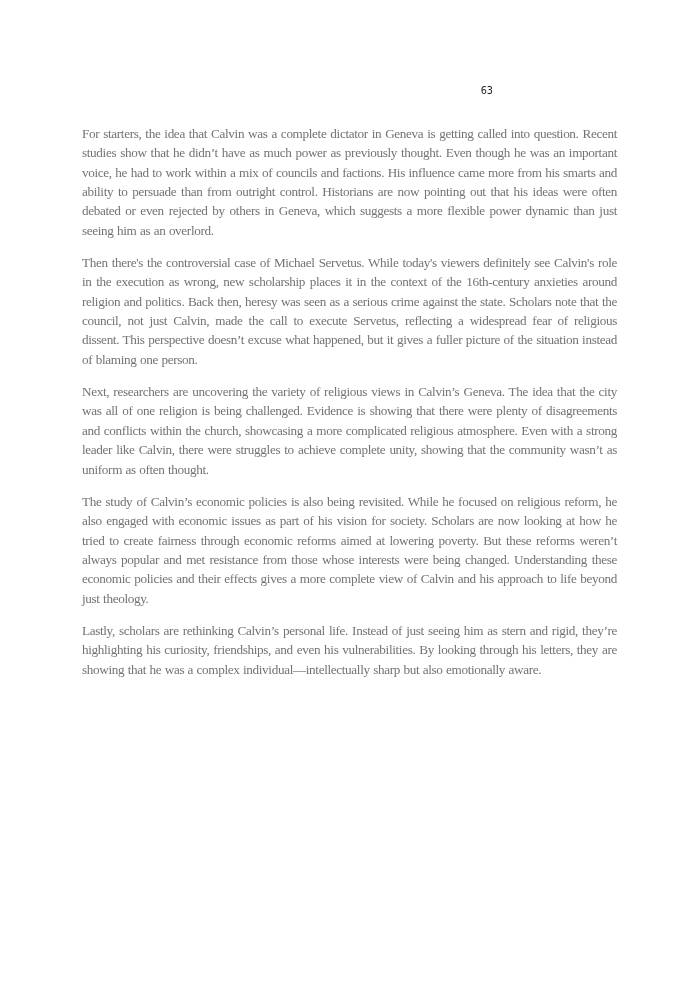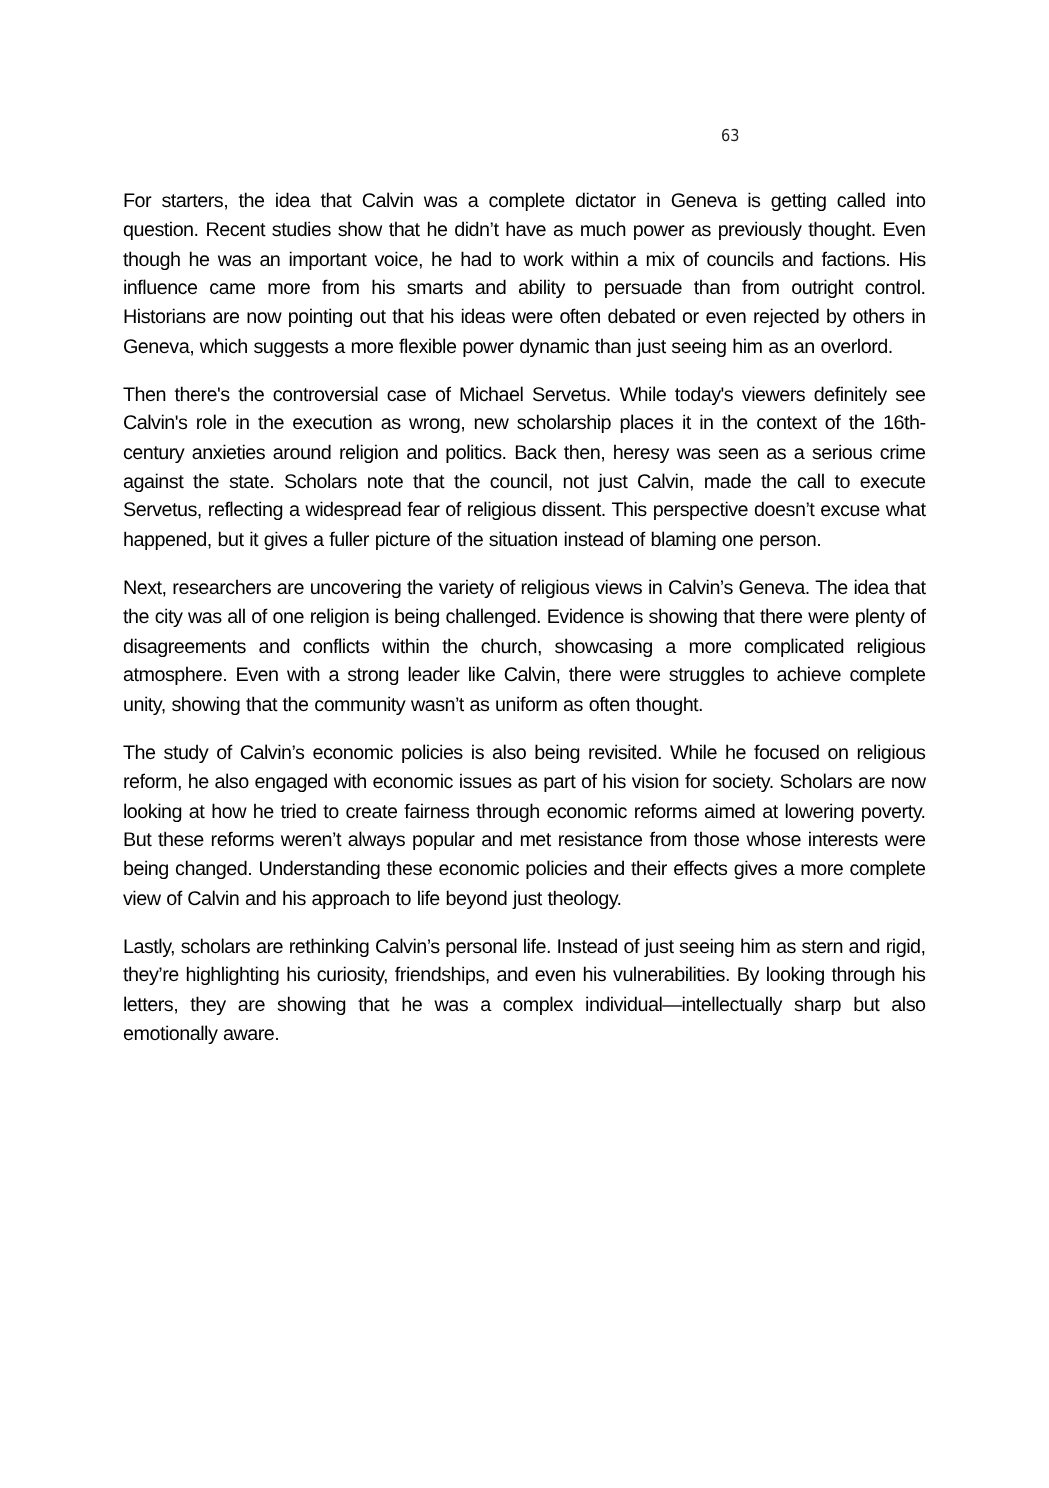--- a/index.html
+++ b/index.html
@@ -8,24 +8,24 @@
   .page-number {
     position: absolute; top: 84px; right: 82px;
     font-family: "DejaVu Sans", sans-serif; font-size: 11px; color: #222;
     transform: scaleX(0.88); transform-origin: right center;
   }
   .body-text {
     position: absolute; left: 82px; top: 124px; width: 535px;
   }
   .para {
     margin: 0 0 13px 0;
-    font-family: Liberation Sans, sans-serif;
+    font-family: Liberation Serif, serif;
     font-size: 13.2px;
     line-height: 19.35px;
-    color: #000000;
+    color: #737373;
     text-align: justify;
     letter-spacing: -0.35px;
     word-spacing: 0.5px;
   }
 </style>
 </head>
 <body>
 
 <div class="page">
   <div class="page-number">63</div>

